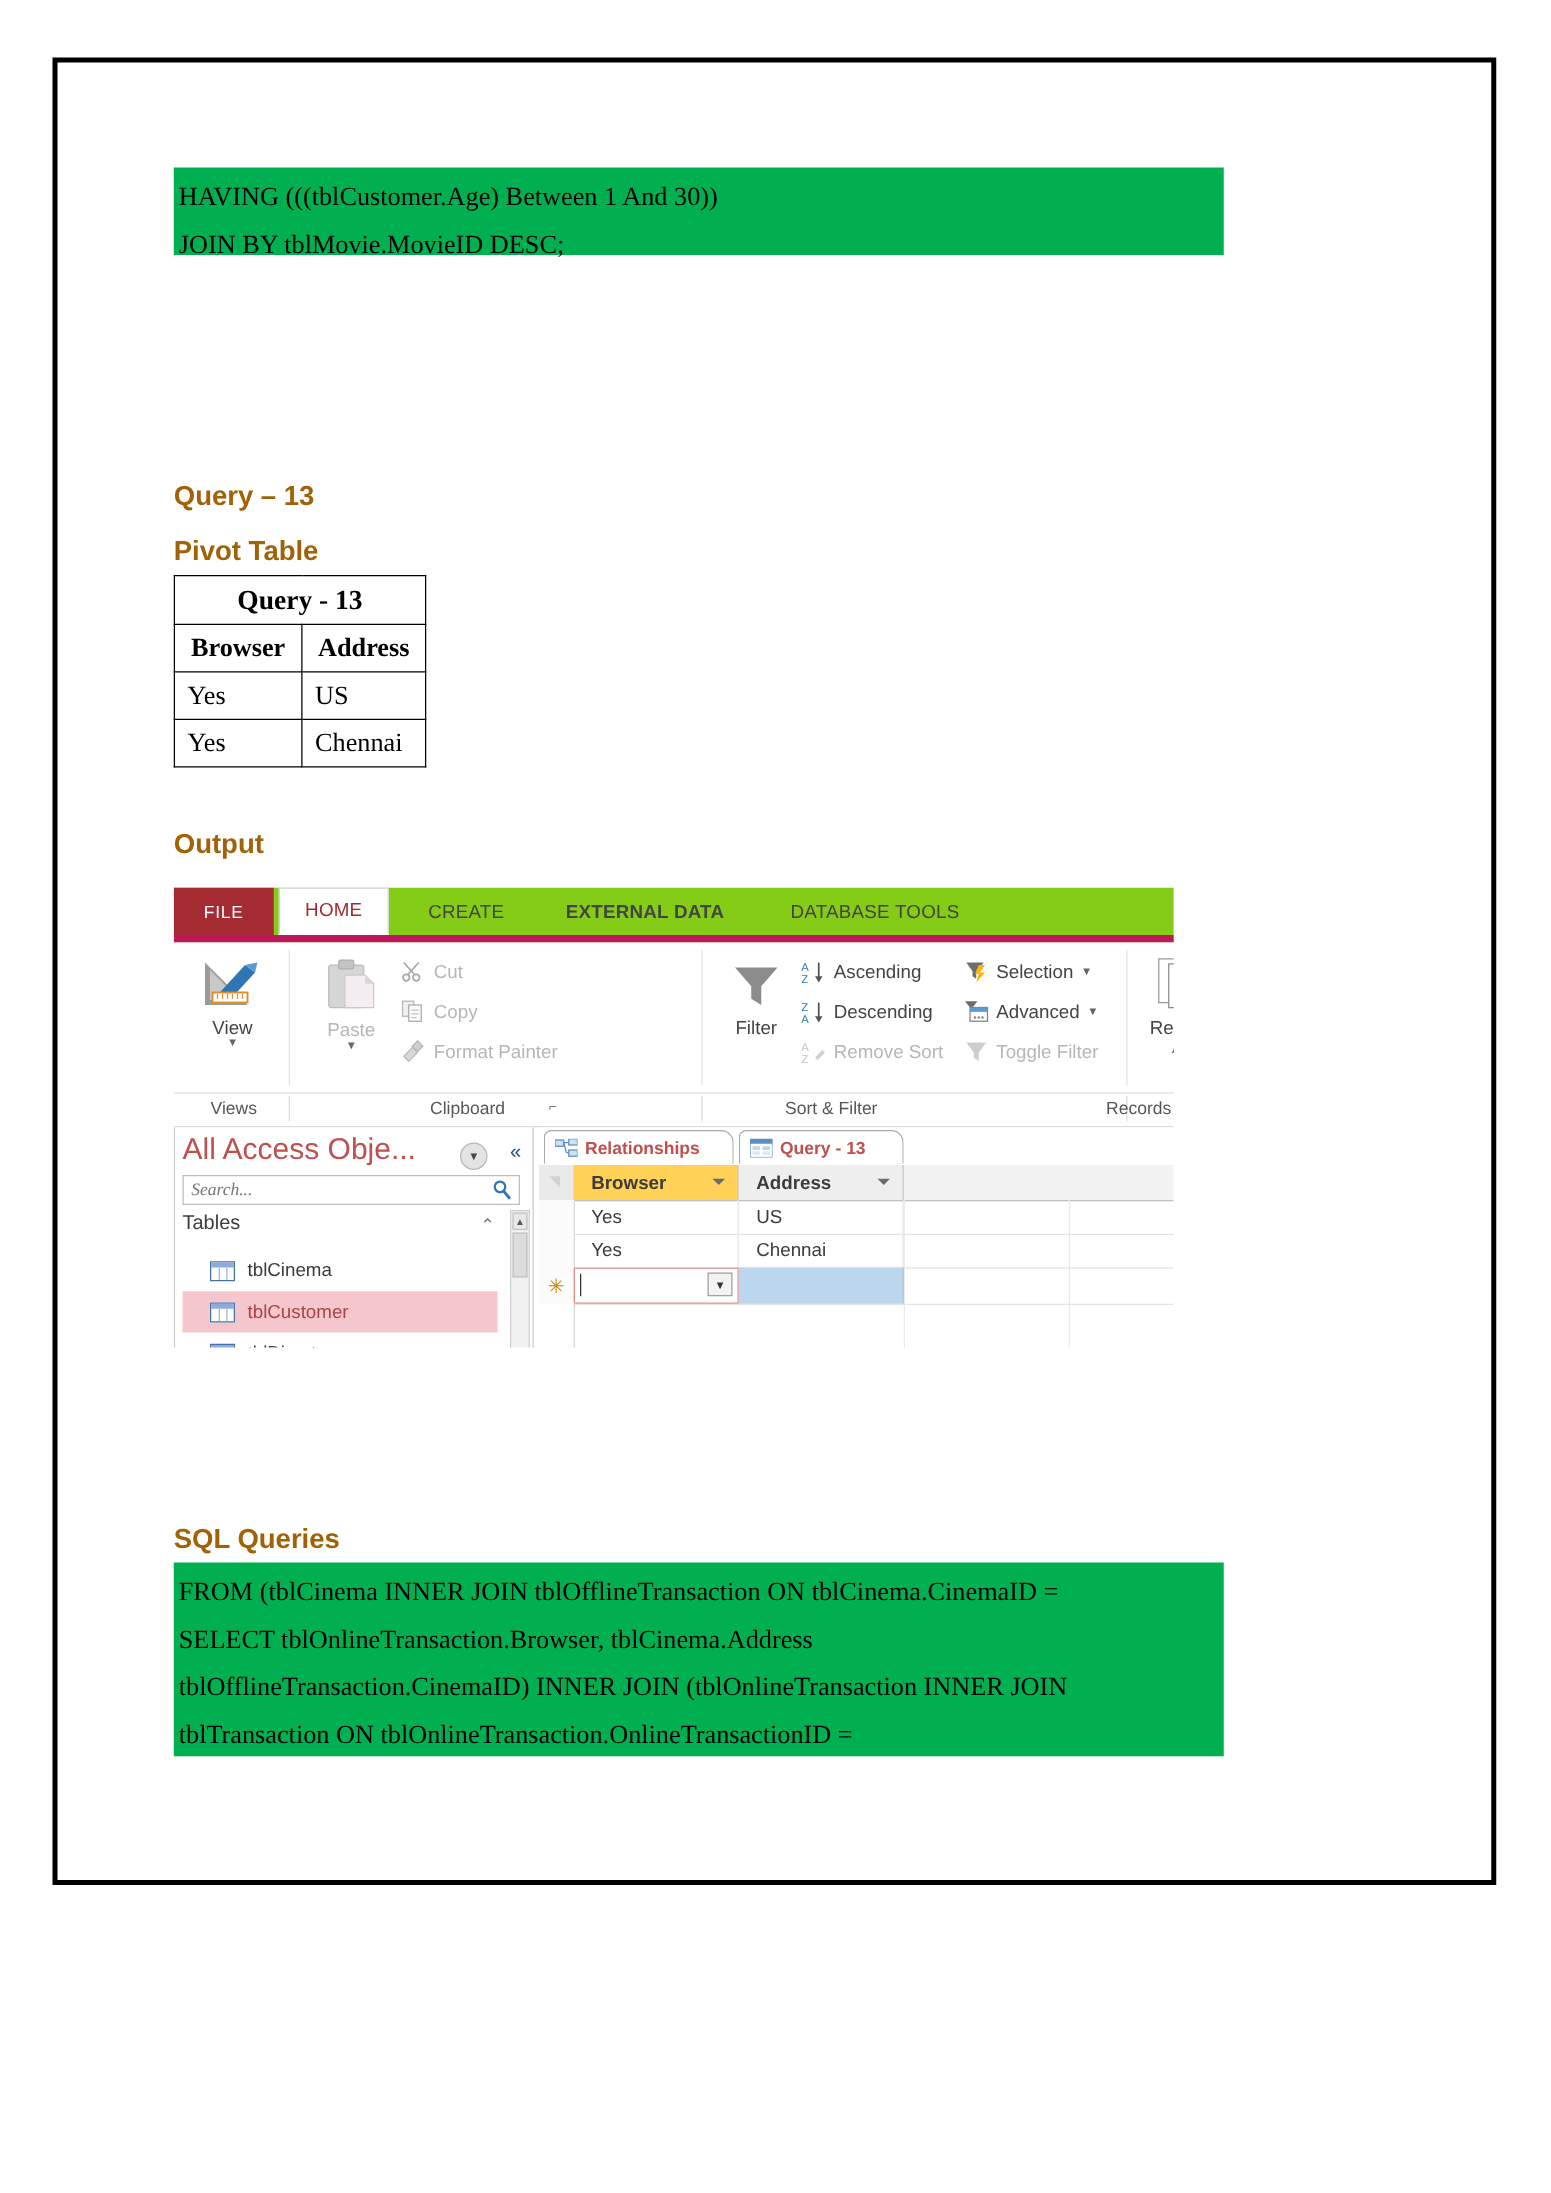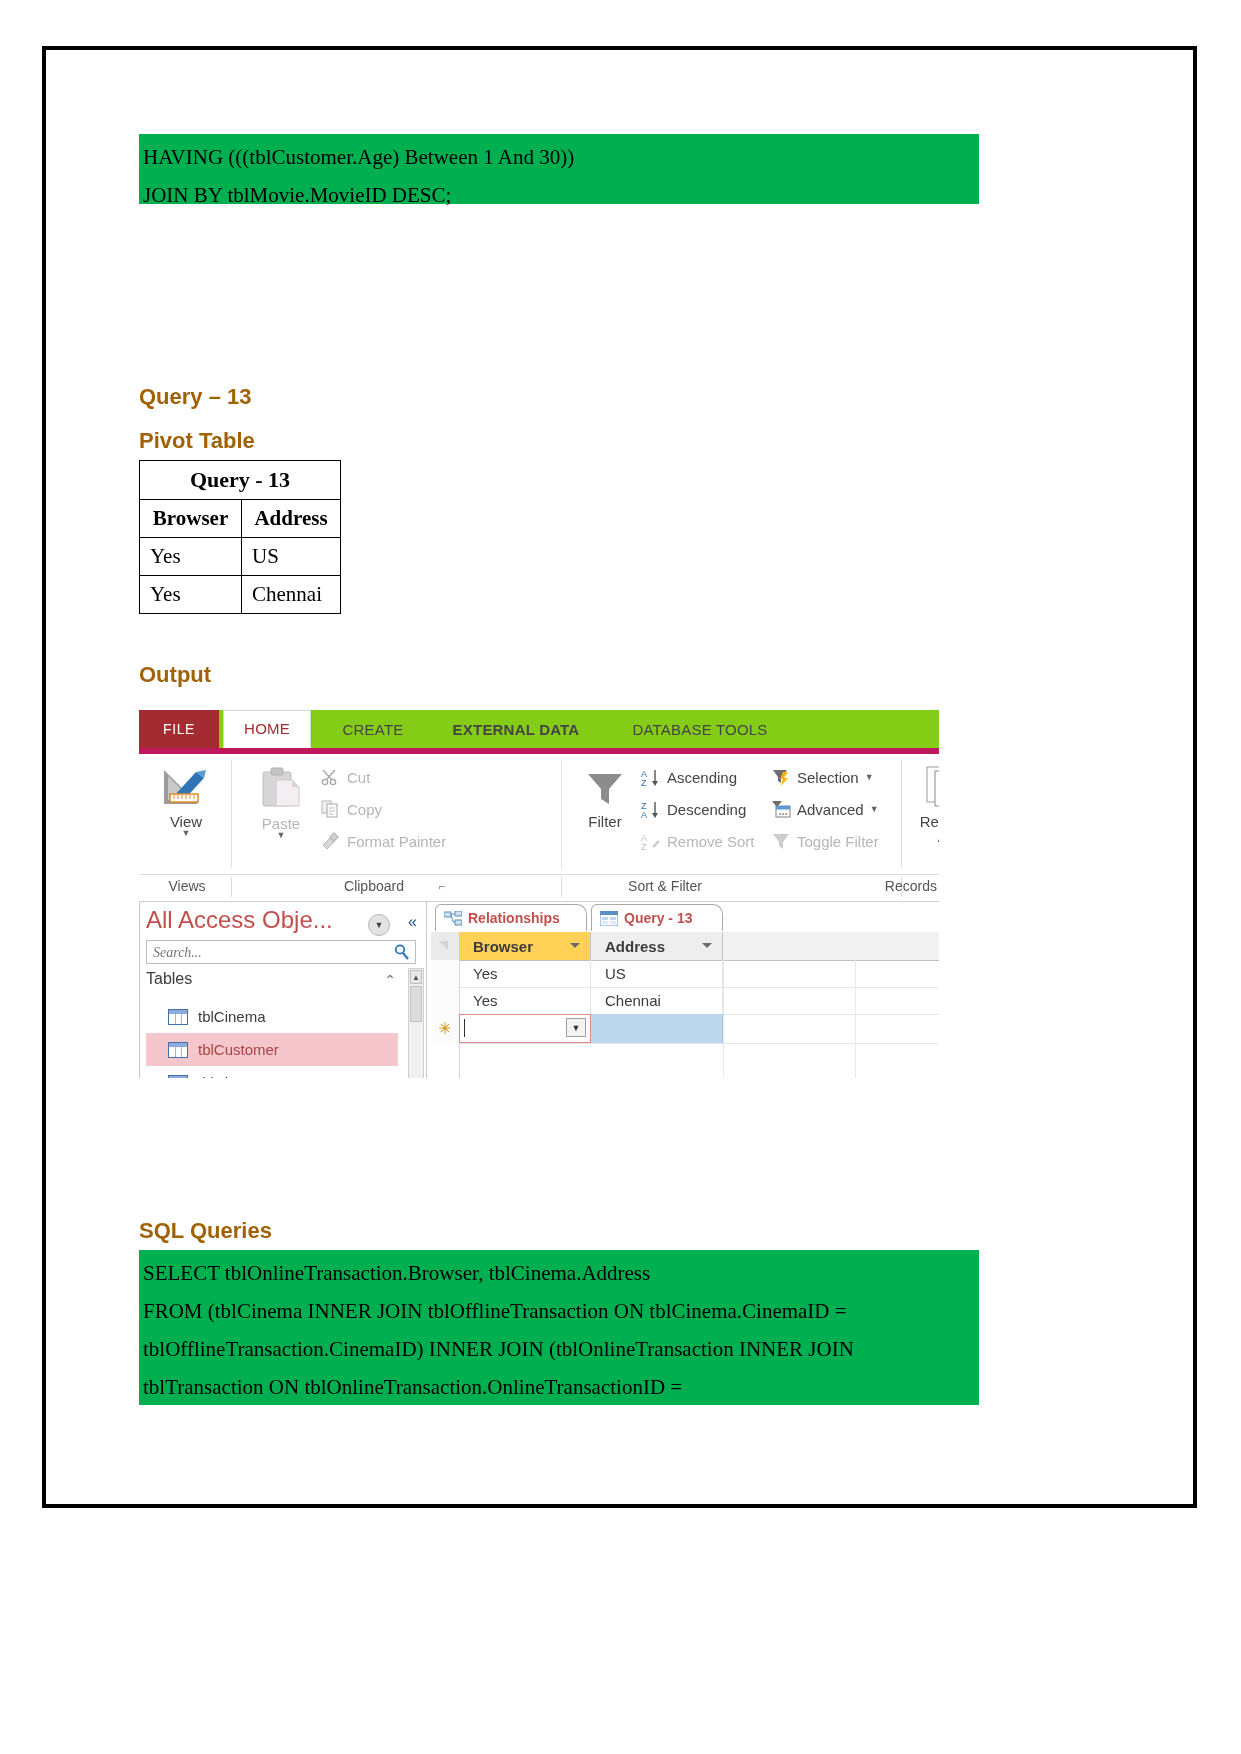--- a/index.html
+++ b/index.html
@@ -729,20 +729,20 @@
             <div class="rowsel" style="background:#fff;"></div>
           </div>
         </div>
       </div>
     </div>
   </div>
 
   <div class="heading" style="left:93px; top:1168px;">SQL Queries</div>
 
   <div class="sql-block" style="left:93px; top:1200px; width:840px; height:155px; line-height:38px;">
+    <div class="line">FROM (tblCinema INNER JOIN tblOfflineTransaction ON tblCinema.CinemaID =</div>
     <div class="line">SELECT tblOnlineTransaction.Browser, tblCinema.Address</div>
-    <div class="line">FROM (tblCinema INNER JOIN tblOfflineTransaction ON tblCinema.CinemaID =</div>
     <div class="line">tblOfflineTransaction.CinemaID) INNER JOIN (tblOnlineTransaction INNER JOIN</div>
     <div class="line">tblTransaction ON tblOnlineTransaction.OnlineTransactionID =</div>
   </div>
 
  </div>
 </div>
 
 </body></html>

